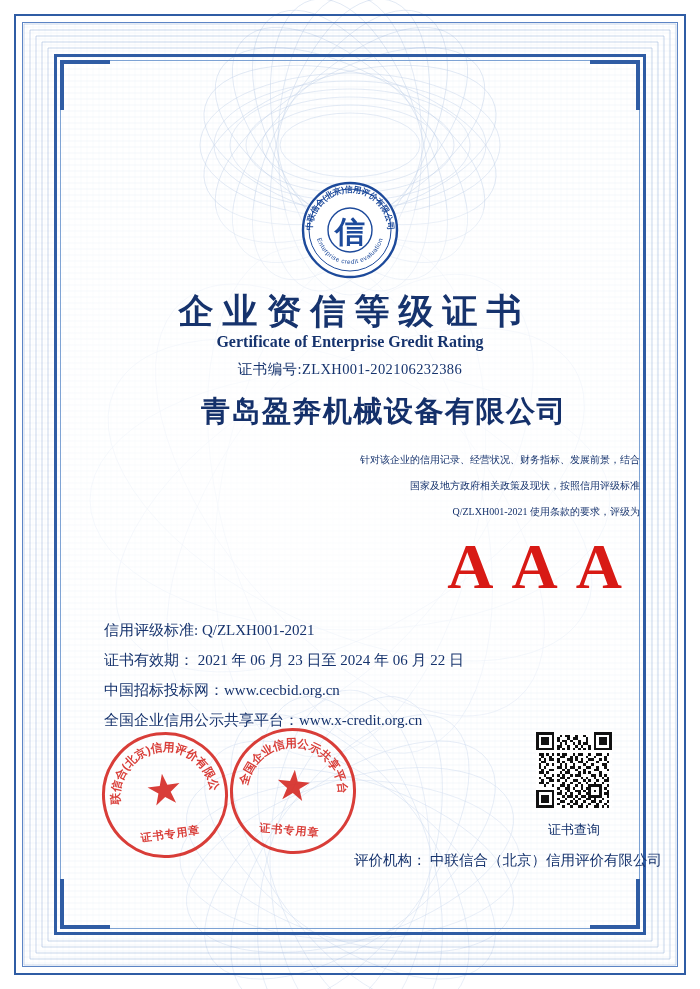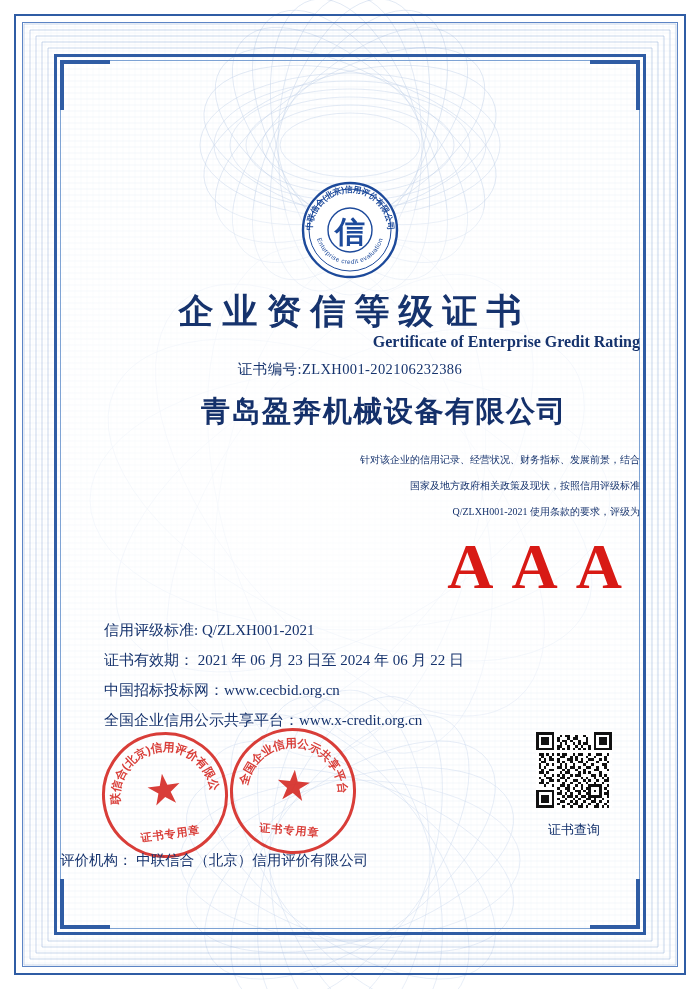--- a/index.html
+++ b/index.html
@@ -84,21 +84,21 @@
     font-weight: bold;
     letter-spacing: 9px;
     color: #16336d;
     text-indent: 9px;
   }
 
   .title-en {
     position: absolute;
     top: 273px;
     width: 580px;
-    text-align: right;
+    text-align: center;
     font-family: "Liberation Serif", serif;
     font-size: 16px;
     font-weight: bold;
     color: #16336d;
   }
 
   .cert-no {
     position: absolute;
     top: 300px;
     width: 580px;
@@ -212,23 +212,24 @@
   .qr-label {
     margin-top: 13px;
     font-size: 13px;
     color: #16336d;
   }
 
   .issuer {
     position: absolute;
     top: 791px;
     width: 580px;
-    text-align: left;
+    text-align: right;
     color: #16336d;
     font-size: 14.5px;
+    padding-left: 22px;
   }
 
   
   .corner {
     position: absolute;
     width: 46px; height: 46px;
     border-color: #2f5ca4;
     border-style: solid;
     border-width: 0;
   }

